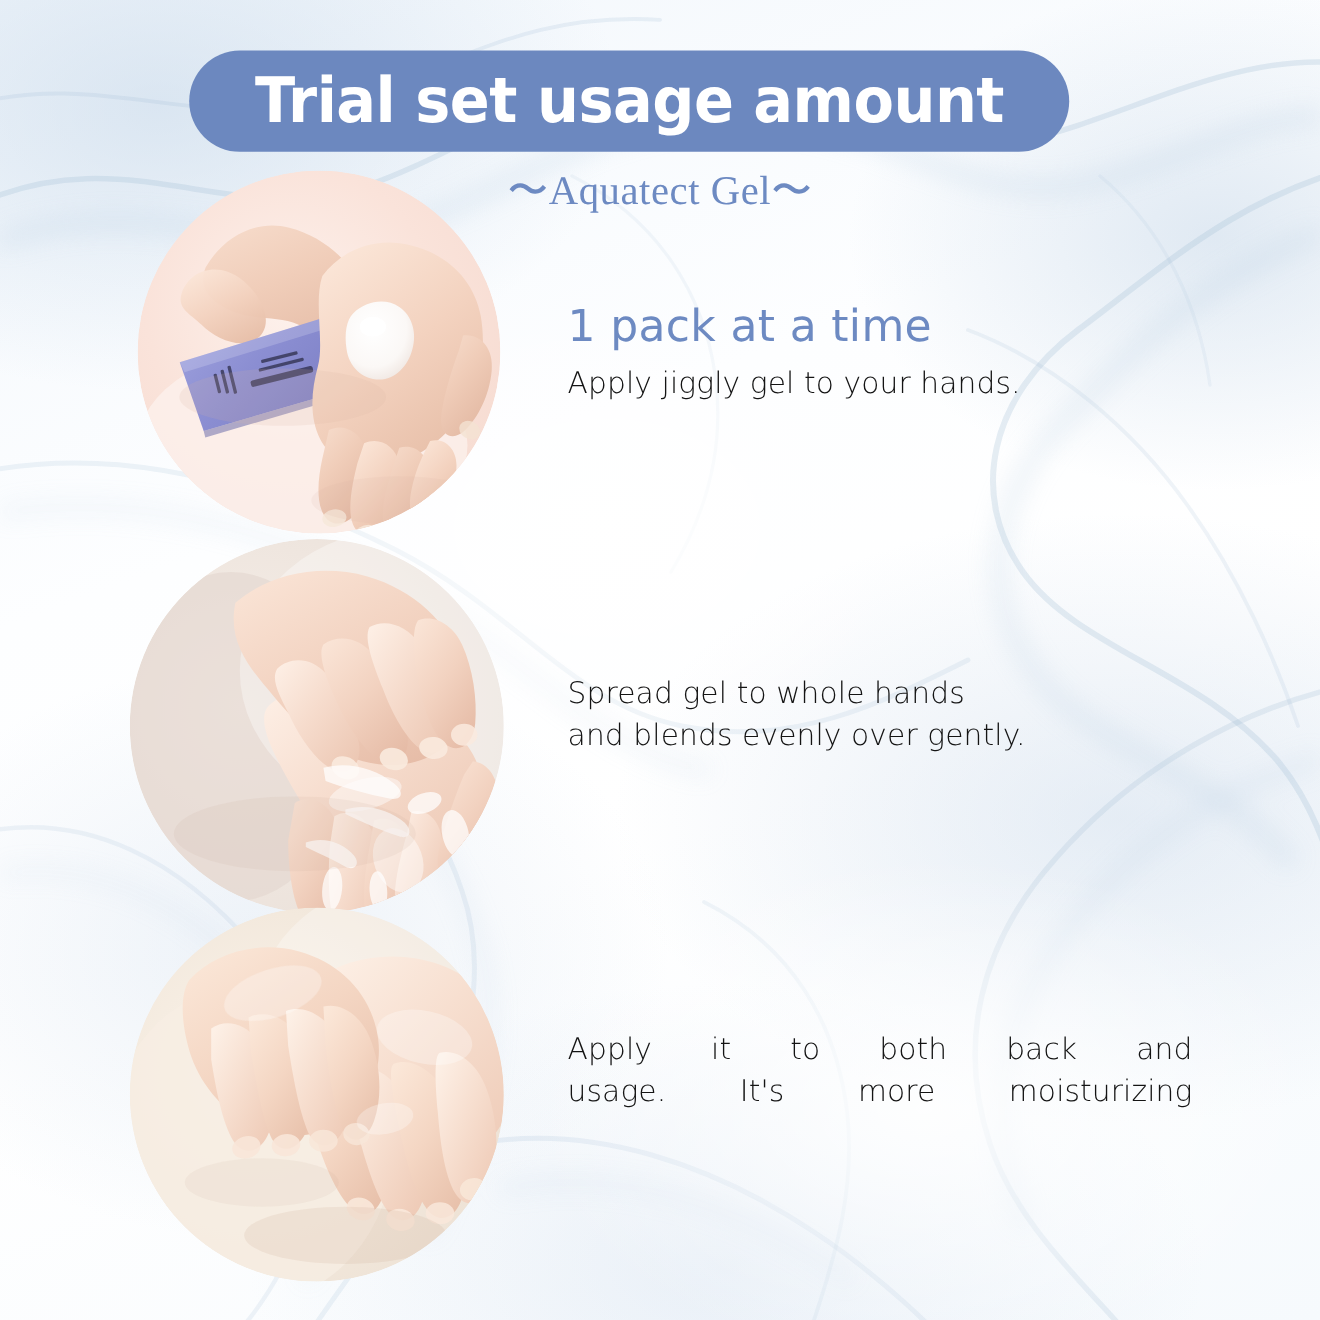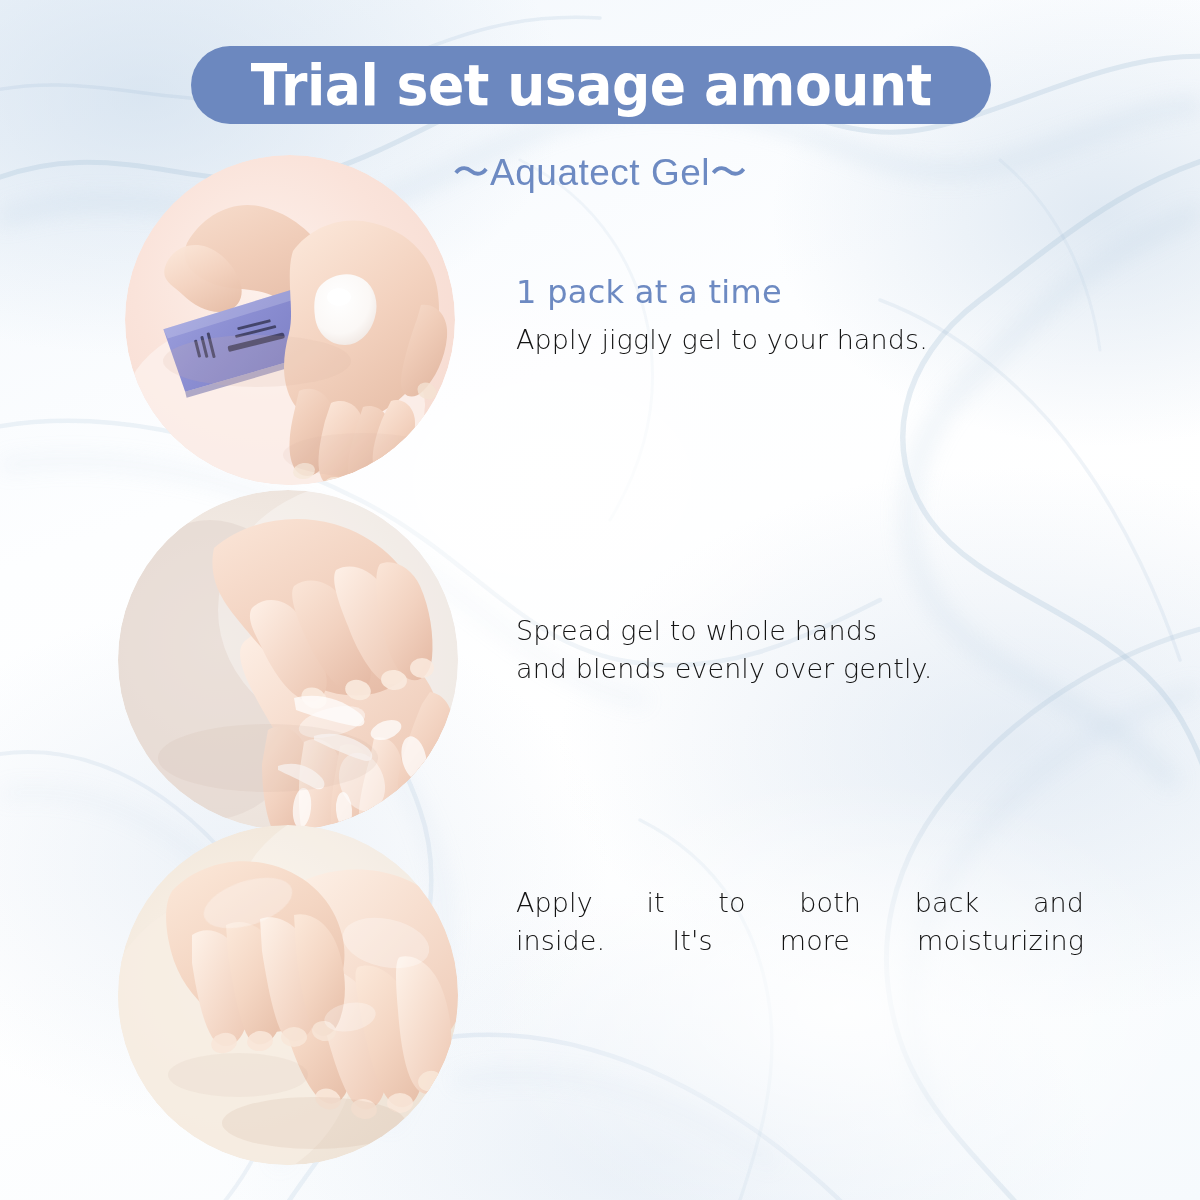--- a/index.html
+++ b/index.html
@@ -39,24 +39,24 @@
   .marble-white {
     position: absolute; inset: 0;
     background:
       radial-gradient(ellipse 420px 300px at 46% 40%, rgba(255,255,255,0.95) 0%, rgba(255,255,255,0.0) 70%),
       radial-gradient(ellipse 500px 320px at 70% 84%, rgba(255,255,255,0.85) 0%, rgba(255,255,255,0.0) 72%);
   }
 
   
   .title-banner {
     position: absolute;
-    left: 191px;
+    left: 172px;
     top: 46px;
     width: 800px;
-    height: 78px;
+    height: 92px;
     background: #6c88bf;
     border-radius: 48px;
     display: flex;
     align-items: center;
     justify-content: center;
     box-sizing: border-box;
   }
   .title-text {
     color: #ffffff;
     font-size: 57px;
@@ -71,21 +71,21 @@
     position: absolute;
     left: 0;
     top: 148px;
     width: 1200px;
     text-align: center;
     color: #6d8ac2;
     font-size: 37px;
     font-weight: normal;
     letter-spacing: 0.5px;
     white-space: nowrap;
-    font-family: Liberation Sans, sans-serif;
+    font-family: Liberation Serif, serif;
   }
 
   
   .photo {
     position: absolute;
     border-radius: 50%;
     overflow: hidden;
   }
   .photo svg { display: block; width: 100%; height: 100%; }
 
@@ -96,39 +96,39 @@
   
   .step-text {
     position: absolute;
     left: 516px;
     width: 600px;
     color: #1a1a1a;
     font-family: "DejaVu Sans", sans-serif;
   }
   .step-heading {
     color: #6d8ac2;
-    font-size: 32px;
+    font-size: 40px;
     font-weight: normal;
     line-height: 1.15;
     margin-bottom: 10px;
     letter-spacing: 0.3px;
     white-space: nowrap;
   }
   .step-body {
     font-size: 27px;
     font-weight: 300;
     line-height: 1.42;
     color: #141414;
     letter-spacing: 0.1px;
   }
   .step-body .ln { display: block; white-space: nowrap; }
 
   #step-1 { top: 274px; }
   #step-2 { top: 612px; }
-  #step-3 { top: 884px; }
+  #step-3 { top: 936px; }
 
   #step-3 .step-body { width: 568px; }
   #step-3 .step-body .ln.j {
     display: block;
     white-space: nowrap;
     text-align: justify;
     text-align-last: justify;
   }
   #step-3 .step-body .ln.last { text-align: left; text-align-last: left; }
 </style>
@@ -438,17 +438,17 @@
   <div class="step-text" id="step-2">
     <div class="step-body">
       <span class="ln">Spread gel to whole hands</span>
       <span class="ln">and blends evenly over gently.</span>
     </div>
   </div>
 
   <div class="step-text" id="step-3">
     <div class="step-body">
       <span class="ln j">Apply it to both back and</span>
-      <span class="ln j">inside. It's more moisturizing</span>
+      <span class="ln j">usage. It's more moisturizing</span>
     </div>
   </div>
 
 </div>
 
 </body></html>

